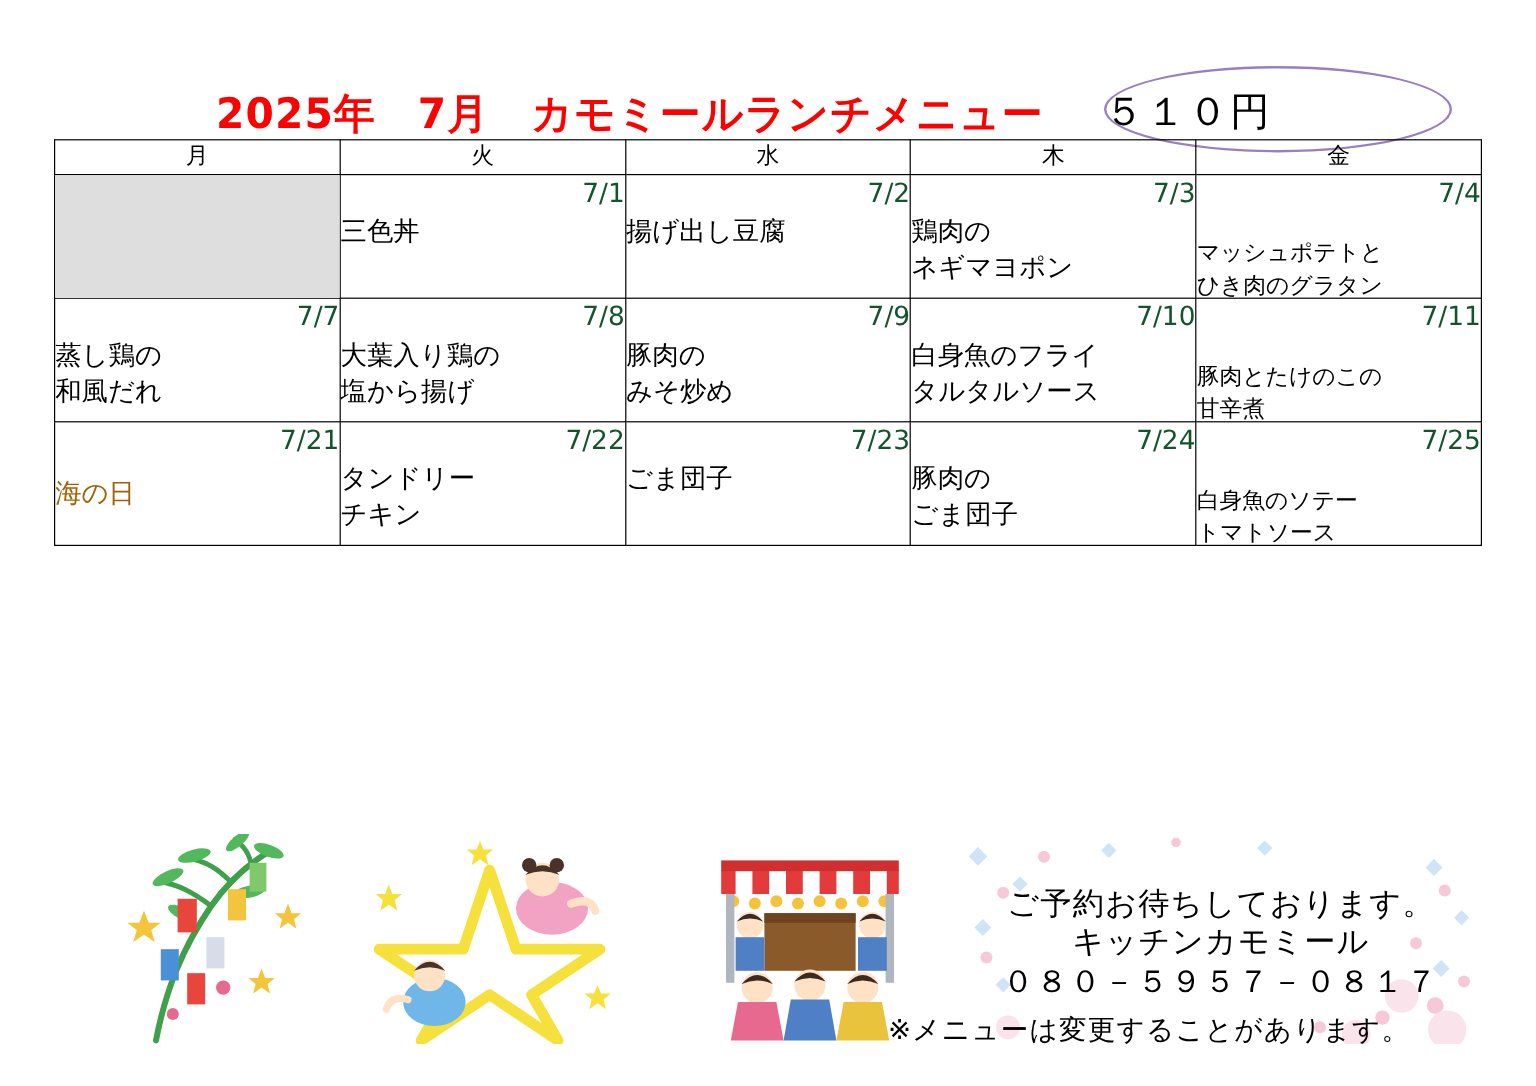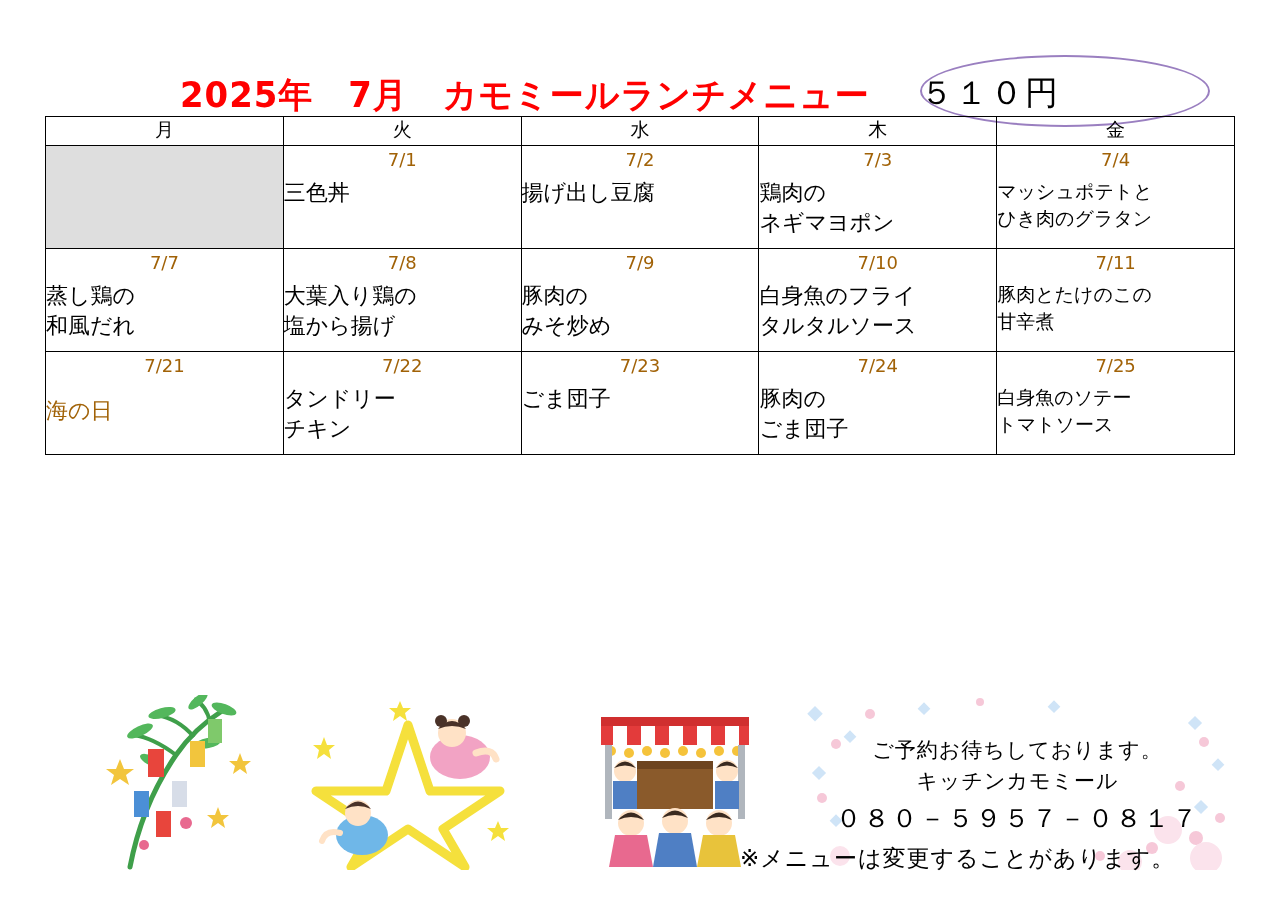--- a/index.html
+++ b/index.html
@@ -88,38 +88,39 @@
     position: relative;
   }
   td.blank {
     background: #dedede;
   }
   .datenum {
     position: absolute;
     top: 3px;
     left: 0;
     width: 100%;
-    text-align: center;
-    font-size: 18px;
-    font-family: "DejaVu Sans", sans-serif;
-    color: #a16207;
+    text-align: right;
+    font-size: 22px;
+    font-family: "DejaVu Sans", sans-serif;
+    color: #14532d;
   }
   .menu {
     position: absolute;
     top: 32px;
     left: 0;
     width: 100%;
     font-size: 22px;
     line-height: 30px;
     font-family: Liberation Serif, serif;
     color: #000;
   }
   .menu.small {
     font-size: 19px;
     line-height: 27px;
+    margin-top: 20px;
   }
   .menu.holiday {
     color: #a16207;
     top: 44px;
     font-size: 22px;
   }
 
   
   .footer {
     position: absolute;
@@ -152,21 +153,21 @@
     overflow: hidden;
   }
   .notice-inner {
     position: absolute;
     left: 0; top: 0; right: 0; bottom: 0;
   }
   .notice-line {
     position: absolute;
     width: 100%;
     text-align: center;
-    font-size: 21px;
+    font-size: 26px;
     letter-spacing: 1px;
     color: #000;
     font-family: "DejaVu Sans", sans-serif;
   }
   .nl1 { top: 38px; }
   .nl2 { top: 69px; }
   .nl3 { top: 103px; font-size: 26px; letter-spacing: 2px; }
   .note-bottom {
     position: absolute;
     left: 740px;

